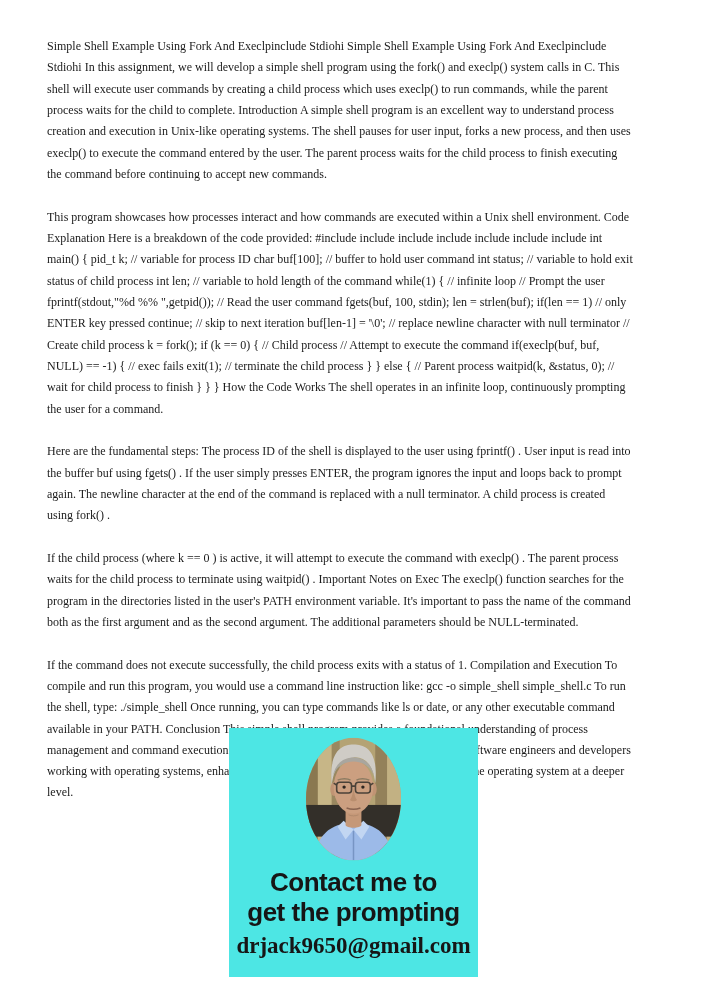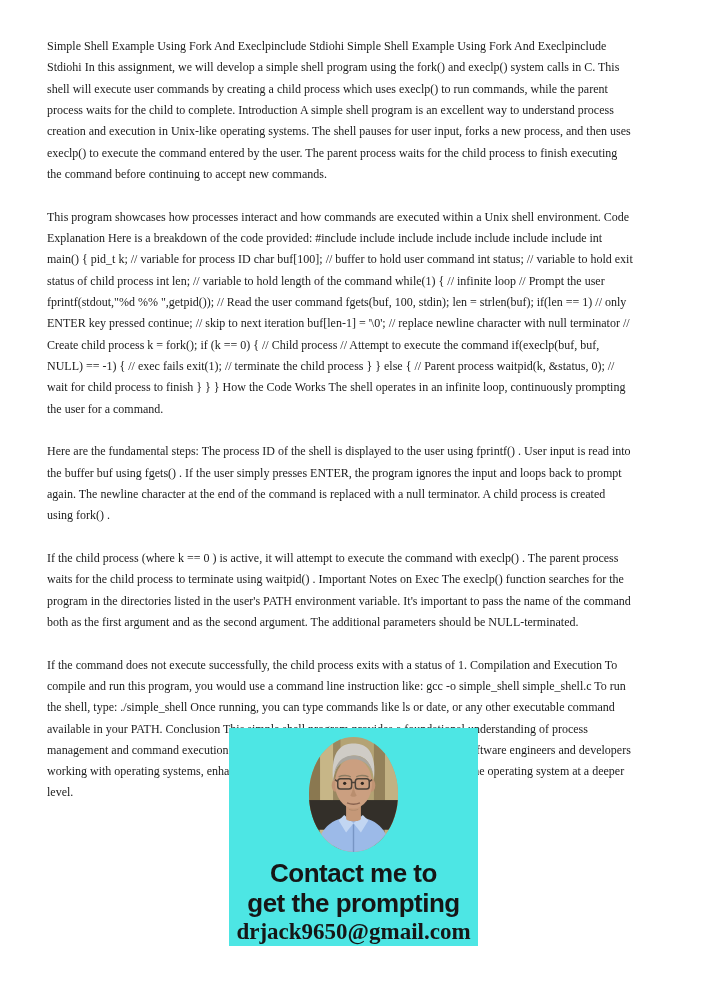--- a/index.html
+++ b/index.html
@@ -7,30 +7,31 @@
     position:relative;width:708px;height:1000px;margin:0 auto;
     background:#ffffff;overflow:hidden;
     font-family:"Liberation Serif",serif;color:#1a1a1a;
   }
   .text-col{
     position:absolute;left:47px;top:36px;width:587px;
     font-size:12px;line-height:21.33px;text-align:left;
   }
   .text-col p{margin:0 0 21.33px 0;}
   .promo{
-    position:absolute;left:229px;top:728px;width:249px;height:218px;
+    position:absolute;left:229px;top:728px;width:249px;height:249px;
     display:flex;flex-direction:column;align-items:center;text-align:center;
   }
   .portrait{margin-top:9px;width:95px;height:124px;display:block;}
   .promo-heading{
     margin-top:6px;
     font-family:"Liberation Sans","DejaVu Sans",sans-serif;
     font-weight:700;font-size:26px;line-height:30px;letter-spacing:-0.5px;
   }
   .promo-email{
+    margin-top:5px;
     font-family:"Liberation Serif",serif;
     font-weight:700;font-size:23px;line-height:28px;
   }
 </style>
 </head>
 <body>
 
 <div class="page" style="background: rgb(255, 255, 255); color: rgb(26, 26, 26);">
 
   <div class="text-col">

